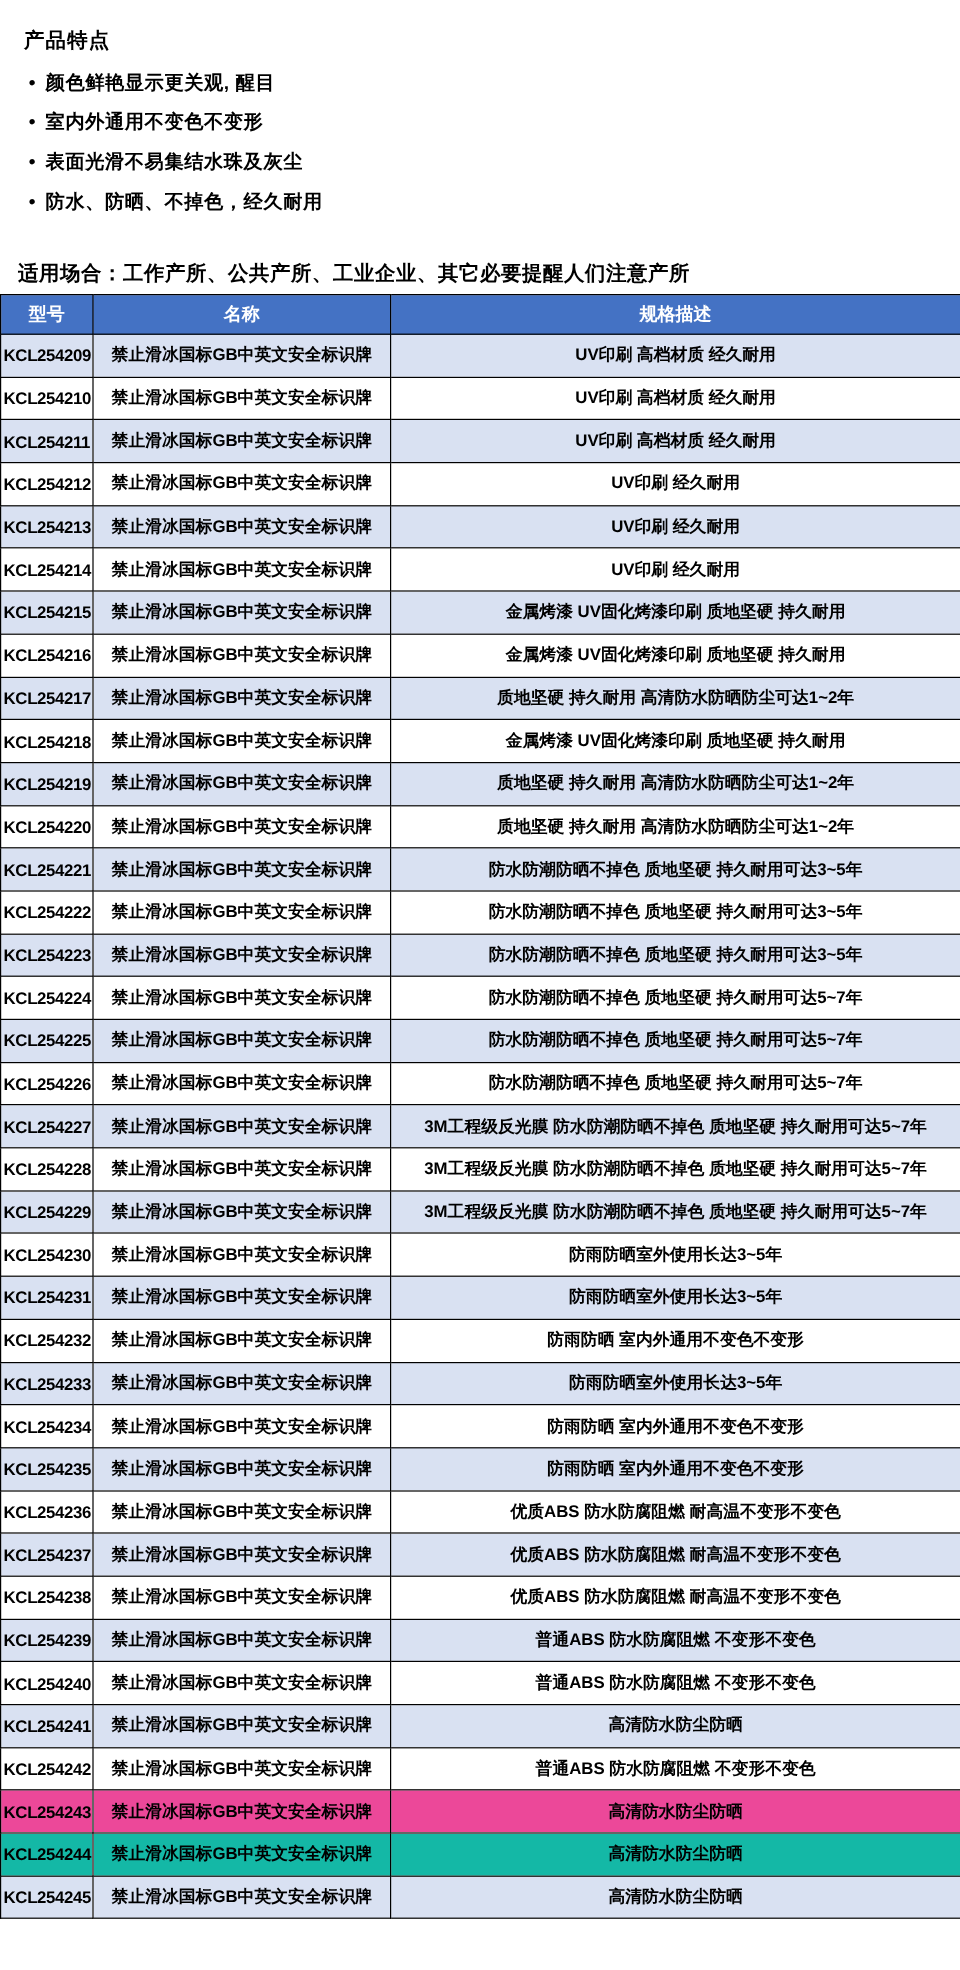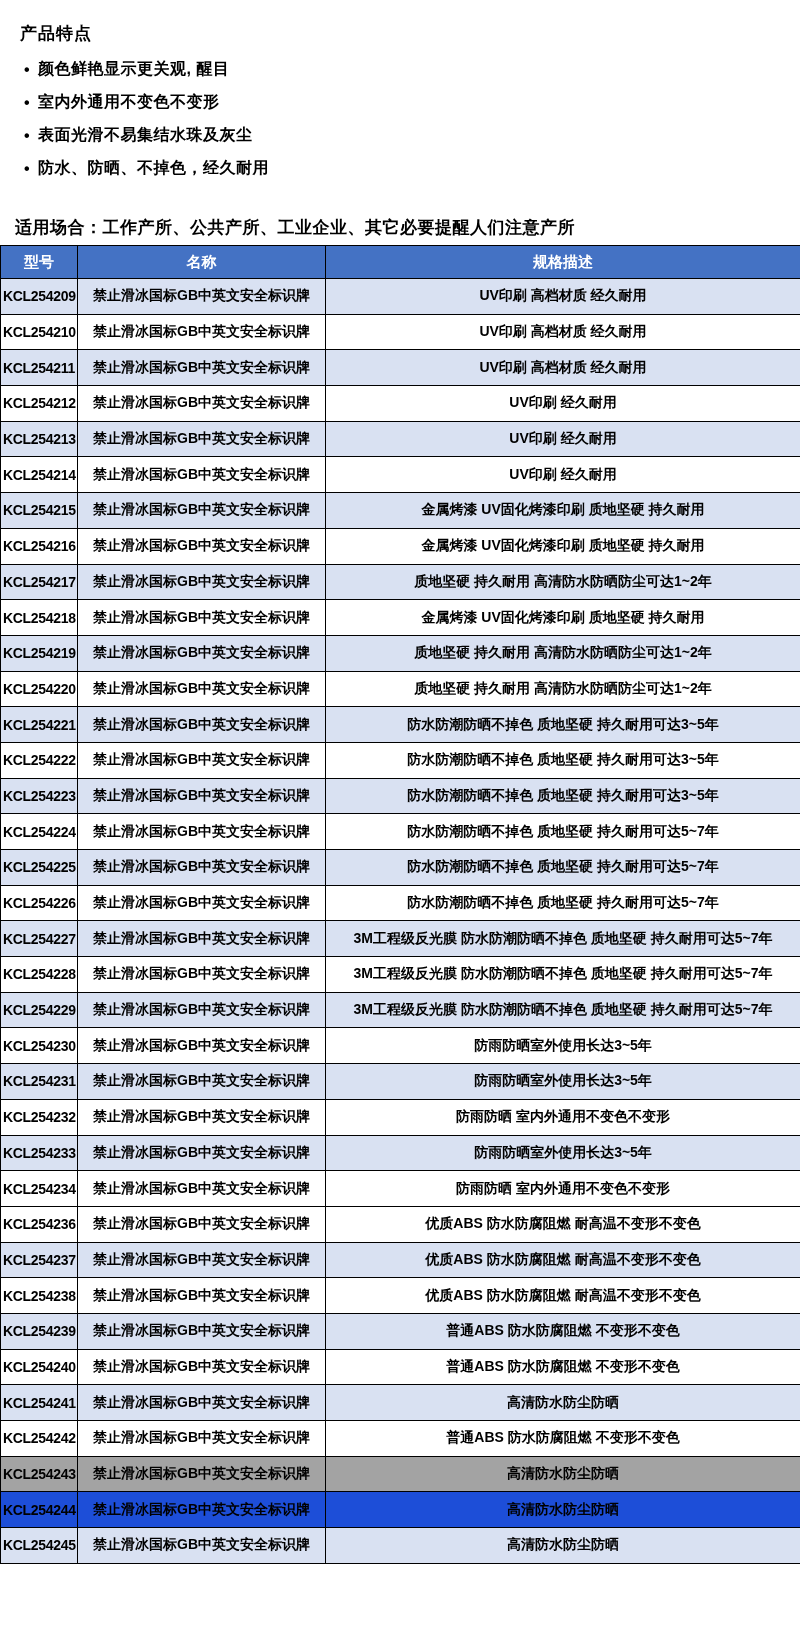--- a/index.html
+++ b/index.html
@@ -241,20 +241,25 @@
       <tr style="background: rgb(217, 225, 242);">
         <td class="model-cell">KCL254233</td>
         <td class="name-cell">禁止滑冰国标GB中英文安全标识牌</td>
         <td class="spec-cell">防雨防晒室外使用长达3~5年</td>
       </tr>
       <tr style="background: rgb(255, 255, 255);">
         <td class="model-cell">KCL254234</td>
         <td class="name-cell">禁止滑冰国标GB中英文安全标识牌</td>
         <td class="spec-cell">防雨防晒 室内外通用不变色不变形</td>
       </tr>
+      <tr style="background: rgb(217, 225, 242);">
+        <td class="model-cell">KCL254235</td>
+        <td class="name-cell">禁止滑冰国标GB中英文安全标识牌</td>
+        <td class="spec-cell">防雨防晒 室内外通用不变色不变形</td>
+      </tr>
       <tr style="background: rgb(255, 255, 255);">
         <td class="model-cell">KCL254236</td>
         <td class="name-cell">禁止滑冰国标GB中英文安全标识牌</td>
         <td class="spec-cell">优质ABS 防水防腐阻燃 耐高温不变形不变色</td>
       </tr>
       <tr style="background: rgb(217, 225, 242);">
         <td class="model-cell">KCL254237</td>
         <td class="name-cell">禁止滑冰国标GB中英文安全标识牌</td>
         <td class="spec-cell">优质ABS 防水防腐阻燃 耐高温不变形不变色</td>
       </tr>
@@ -276,26 +281,26 @@
       <tr style="background: rgb(217, 225, 242);">
         <td class="model-cell">KCL254241</td>
         <td class="name-cell">禁止滑冰国标GB中英文安全标识牌</td>
         <td class="spec-cell">高清防水防尘防晒</td>
       </tr>
       <tr style="background: rgb(255, 255, 255);">
         <td class="model-cell">KCL254242</td>
         <td class="name-cell">禁止滑冰国标GB中英文安全标识牌</td>
         <td class="spec-cell">普通ABS 防水防腐阻燃 不变形不变色</td>
       </tr>
-      <tr style="background: #a3a3a3;">
+      <tr style="background: #ec4899;">
         <td class="model-cell">KCL254243</td>
         <td class="name-cell">禁止滑冰国标GB中英文安全标识牌</td>
         <td class="spec-cell">高清防水防尘防晒</td>
       </tr>
-      <tr style="background: #1d4ed8;">
+      <tr style="background: #14b8a6;">
         <td class="model-cell">KCL254244</td>
         <td class="name-cell">禁止滑冰国标GB中英文安全标识牌</td>
         <td class="spec-cell">高清防水防尘防晒</td>
       </tr>
       <tr style="background: rgb(217, 225, 242);">
         <td class="model-cell">KCL254245</td>
         <td class="name-cell">禁止滑冰国标GB中英文安全标识牌</td>
         <td class="spec-cell">高清防水防尘防晒</td>
       </tr>
     </tbody>

